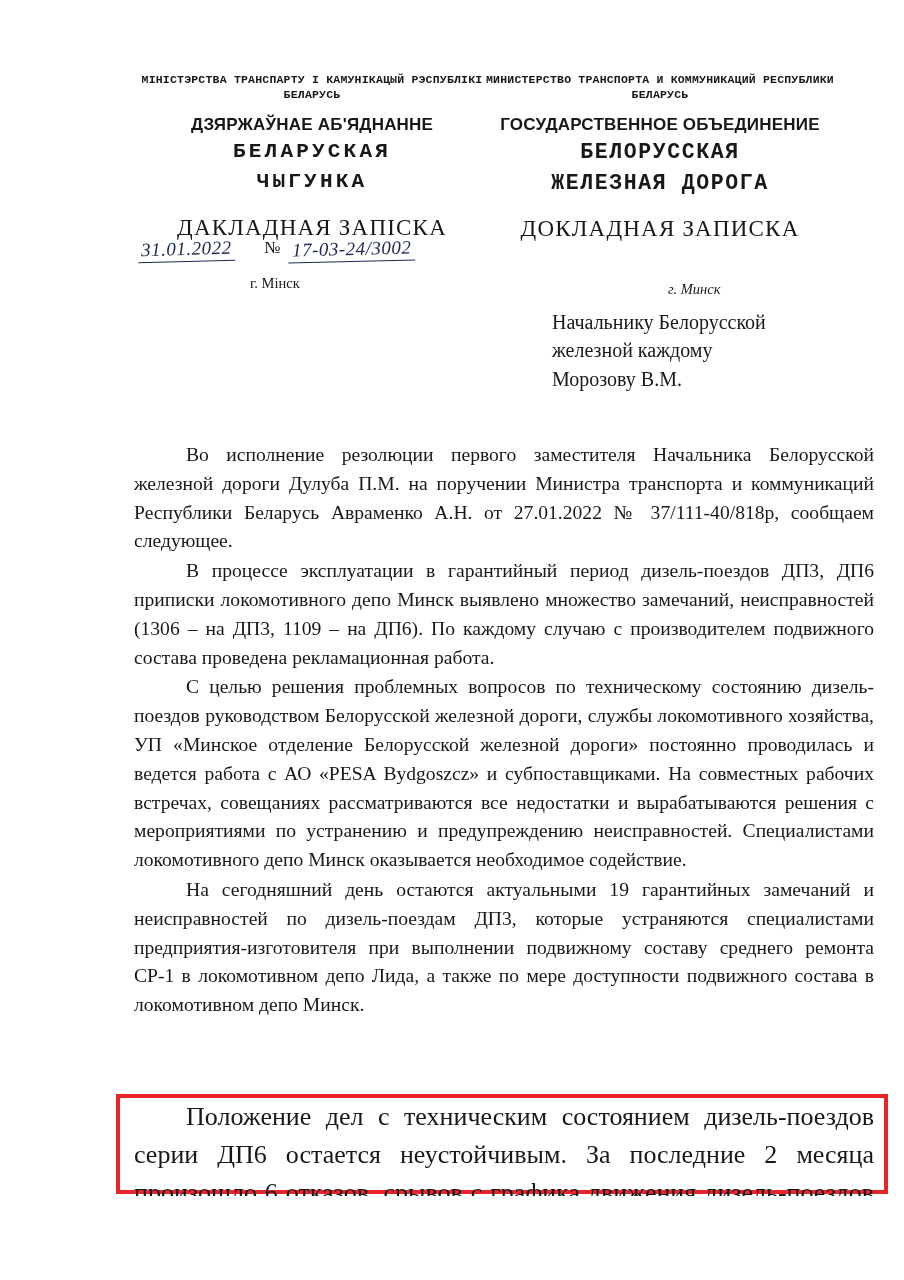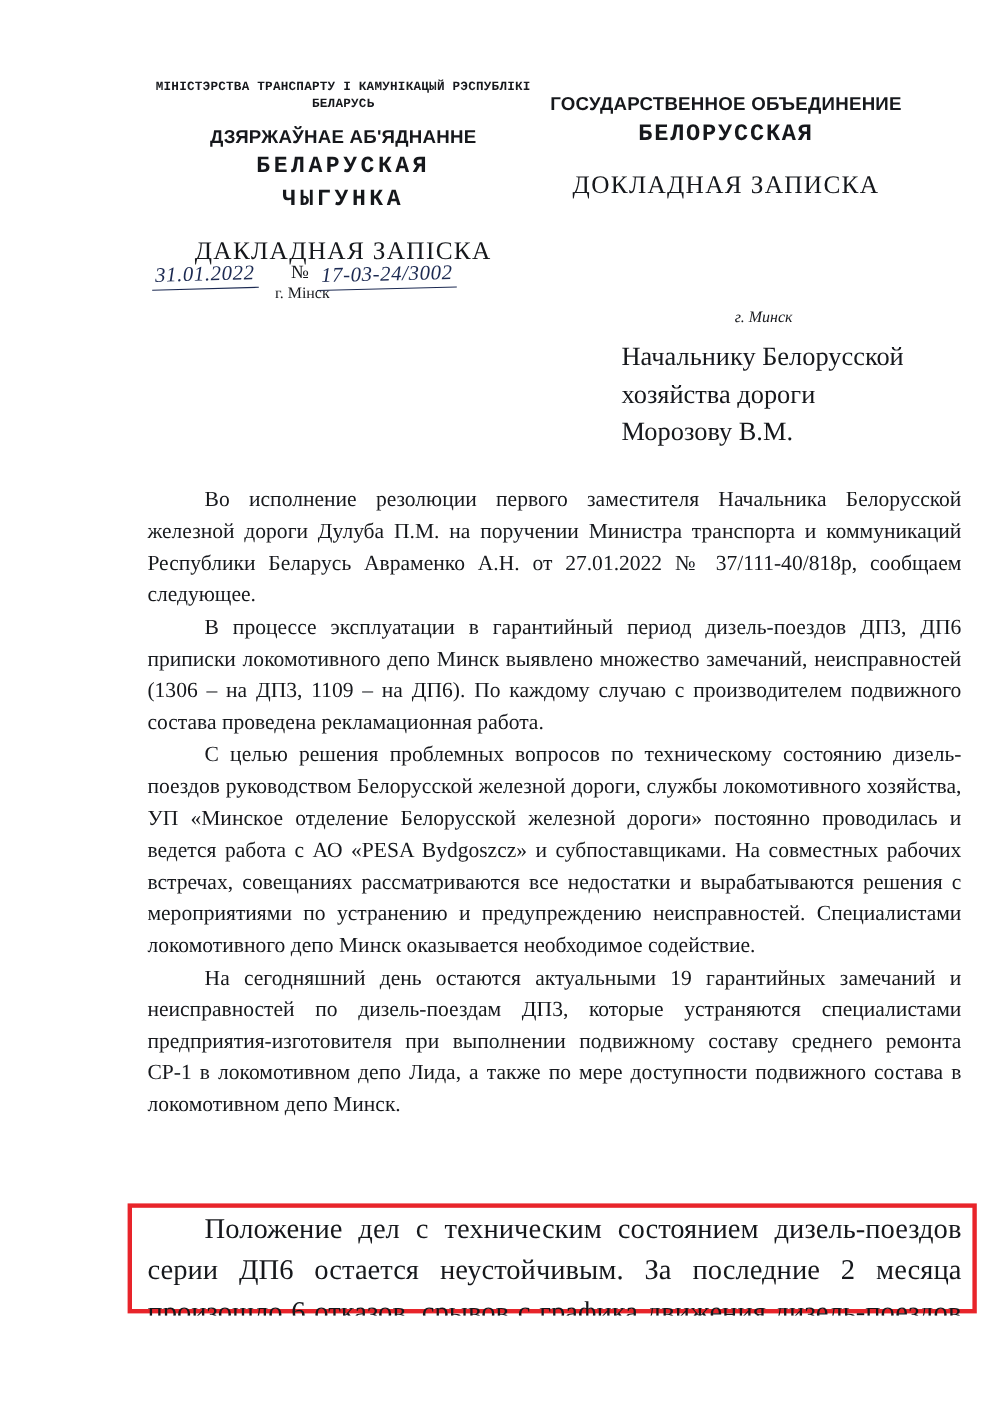--- a/index.html
+++ b/index.html
@@ -100,37 +100,37 @@
   .hand-num {
     display: inline-block;
     border-bottom: 1.4px solid #1c2a52;
     padding: 0 4px 1px 4px;
     transform: rotate(-1.4deg);
     margin-left: 3px;
   }
   .city-left {
     position: absolute;
     left: 250px;
-    top: 259px;
+    top: 275px;
     font-size: 14.5px;
   }
   .city-right {
     position: absolute;
     left: 668px;
     top: 281px;
     font-size: 14.5px;
     font-style: italic;
   }
 
   
   .addressee {
     position: absolute;
-    left: 565px;
+    left: 552px;
     top: 308px;
-    font-size: 24px;
+    font-size: 20px;
     line-height: 1.42;
   }
 
   
   .subject {
     position: absolute;
     left: 134px;
     top: 396px;
     font-size: 20px;
   }
@@ -194,39 +194,41 @@
 
     <div class="lh-col left">
       <div class="ministry">МІНІСТЭРСТВА ТРАНСПАРТУ І КАМУНІКАЦЫЙ РЭСПУБЛІКІ БЕЛАРУСЬ</div>
       <div class="org-kind">ДЗЯРЖАЎНАЕ АБ'ЯДНАННЕ</div>
       <div class="org-name">БЕЛАРУСКАЯ</div>
       <div class="org-name">ЧЫГУНКА</div>
       <div class="doc-type">ДАКЛАДНАЯ ЗАПІСКА</div>
     </div>
 
     <div class="lh-col right">
+      <div class="ministry">МИНИСТЕРСТВО ТРАНСПОРТА И КОММУНИКАЦИЙ РЕСПУБЛИКИ БЕЛАРУСЬ</div>
       <div class="org-kind">ГОСУДАРСТВЕННОЕ ОБЪЕДИНЕНИЕ</div>
       <div class="org-name right">БЕЛОРУССКАЯ</div>
+      <div class="org-name right">ЖЕЛЕЗНАЯ ДОРОГА</div>
       <div class="doc-type">ДОКЛАДНАЯ ЗАПИСКА</div>
     </div>
 
   </div>
 
   <div class="reg-line">
     <span class="hand hand-date">31.01.2022</span>
     <span class="num-sign">№</span>
     <span class="hand hand-num">17-03-24/3002</span>
   </div>
 
   <div class="city-left">г. Мінск</div>
   <div class="city-right">г. Минск</div>
 
   <div class="addressee">
     <div>Начальнику Белорусской</div>
-    <div>хозяйства дороги</div>
+    <div>железной каждому</div>
     <div>Морозову В.М.</div>
   </div>
 
 
   <div class="body-text">
     <p>Во исполнение резолюции первого заместителя Начальника Белорусской железной дороги Дулуба П.М. на поручении Министра транспорта и коммуникаций Республики Беларусь Авраменко А.Н. от 27.01.2022 № 37/111-40/818р, сообщаем следующее.</p>
     <p>В процессе эксплуатации в гарантийный период дизель-поездов ДП3, ДП6 приписки локомотивного депо Минск выявлено множество замечаний, неисправностей (1306 – на ДП3, 1109 – на ДП6). По каждому случаю с производителем подвижного состава проведена рекламационная работа.</p>
     <p>С целью решения проблемных вопросов по техническому состоянию дизель-поездов руководством Белорусской железной дороги, службы локомотивного хозяйства, УП «Минское отделение Белорусской железной дороги» постоянно проводилась и ведется работа с АО «PESA Bydgoszcz» и субпоставщиками. На совместных рабочих встречах, совещаниях рассматриваются все недостатки и вырабатываются решения с мероприятиями по устранению и предупреждению неисправностей. Специалистами локомотивного депо Минск оказывается необходимое содействие.</p>
     <p>На сегодняшний день остаются актуальными 19 гарантийных замечаний и неисправностей по дизель-поездам ДП3, которые устраняются специалистами предприятия-изготовителя при выполнении подвижному составу среднего ремонта СР-1 в локомотивном депо Лида, а также по мере доступности подвижного состава  в локомотивном депо Минск.</p>
   </div>

